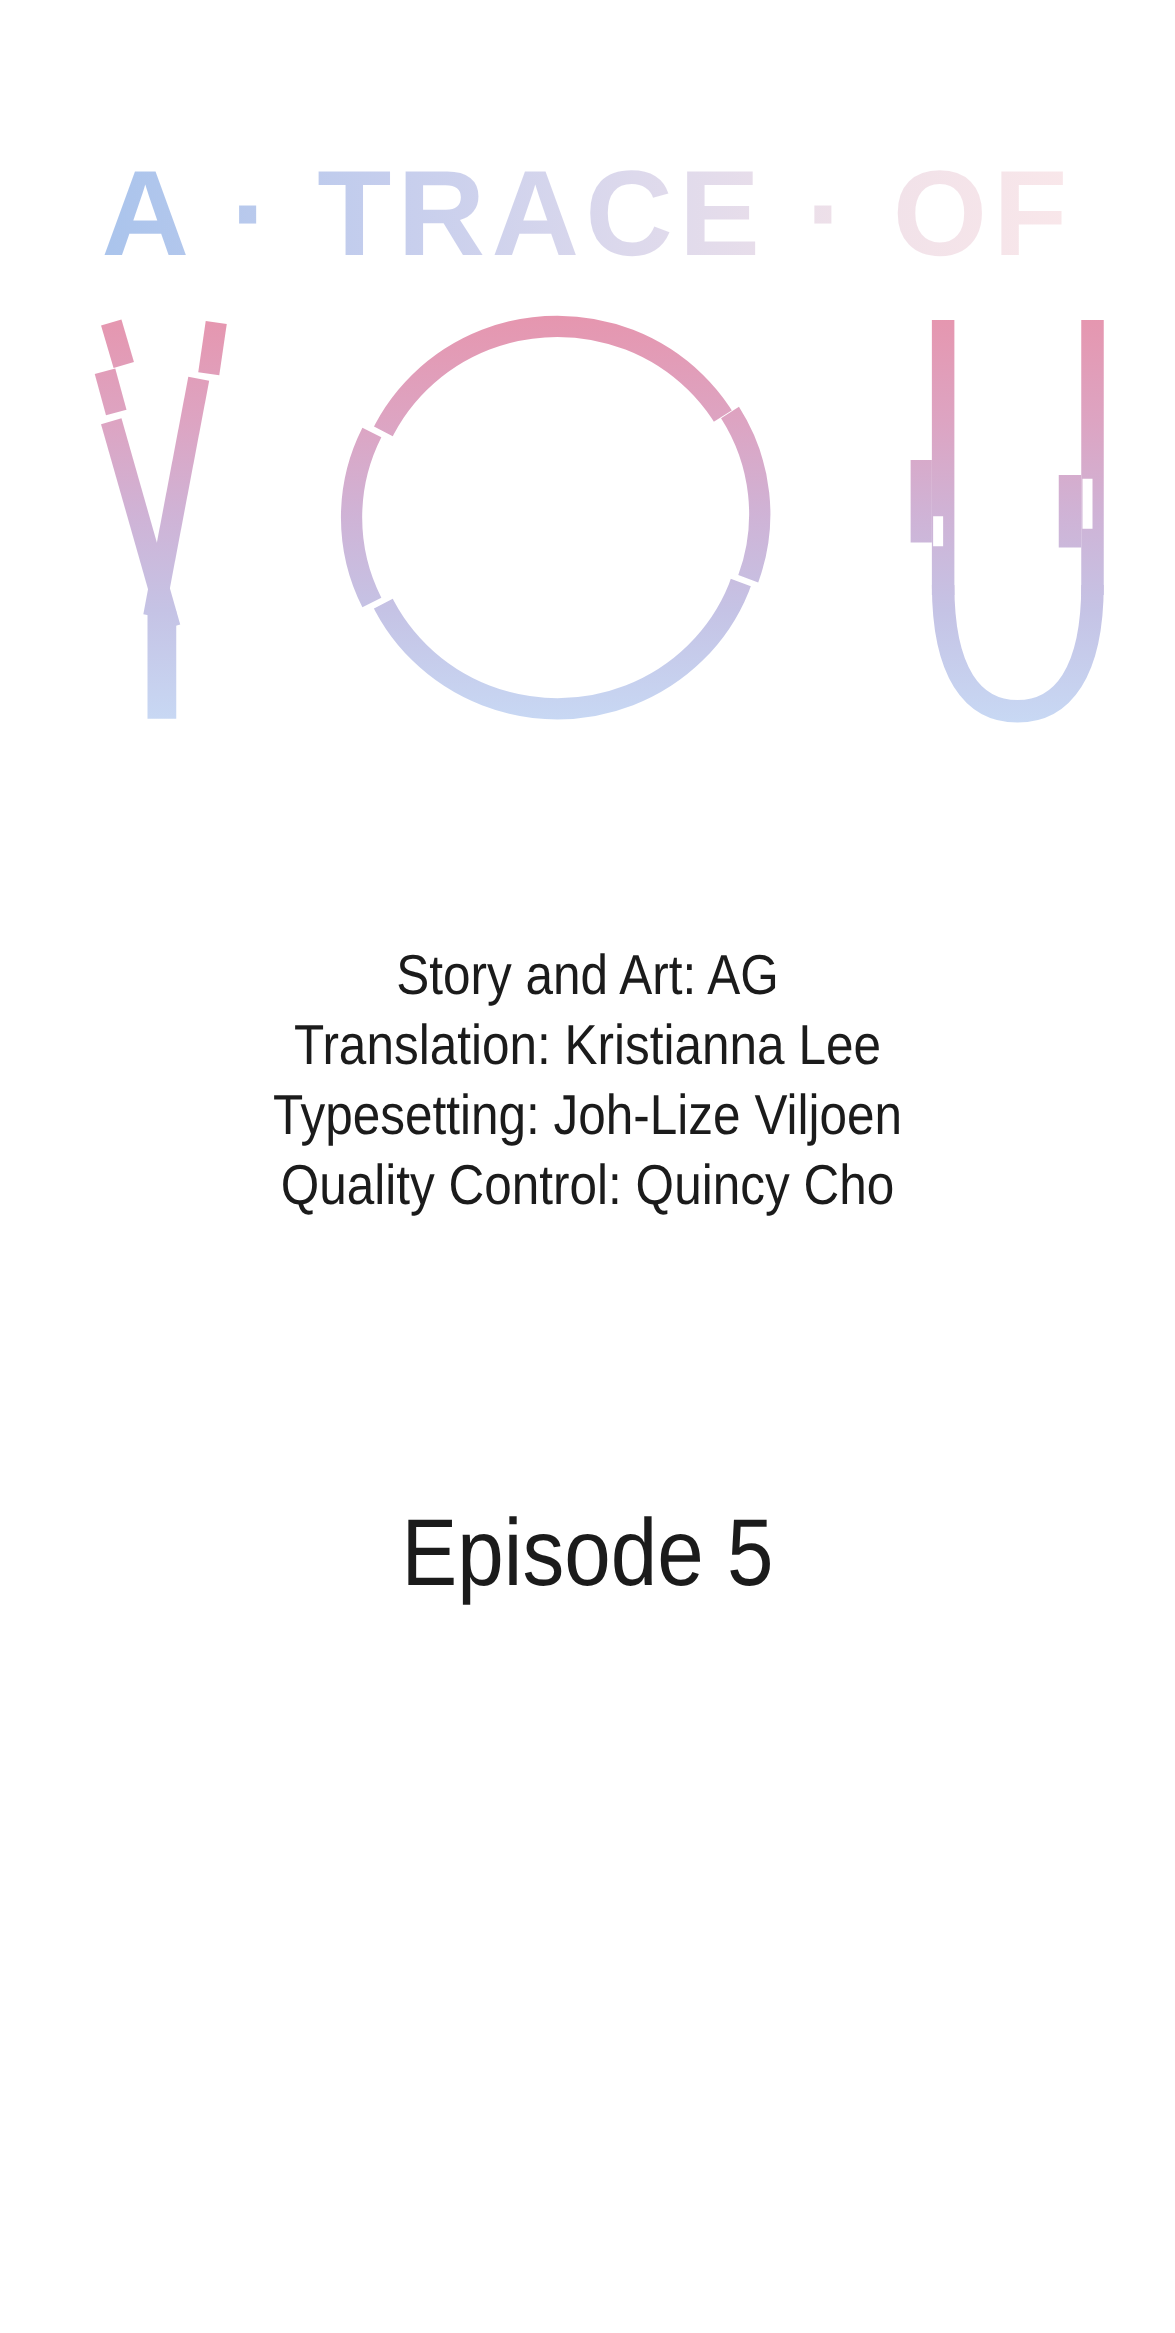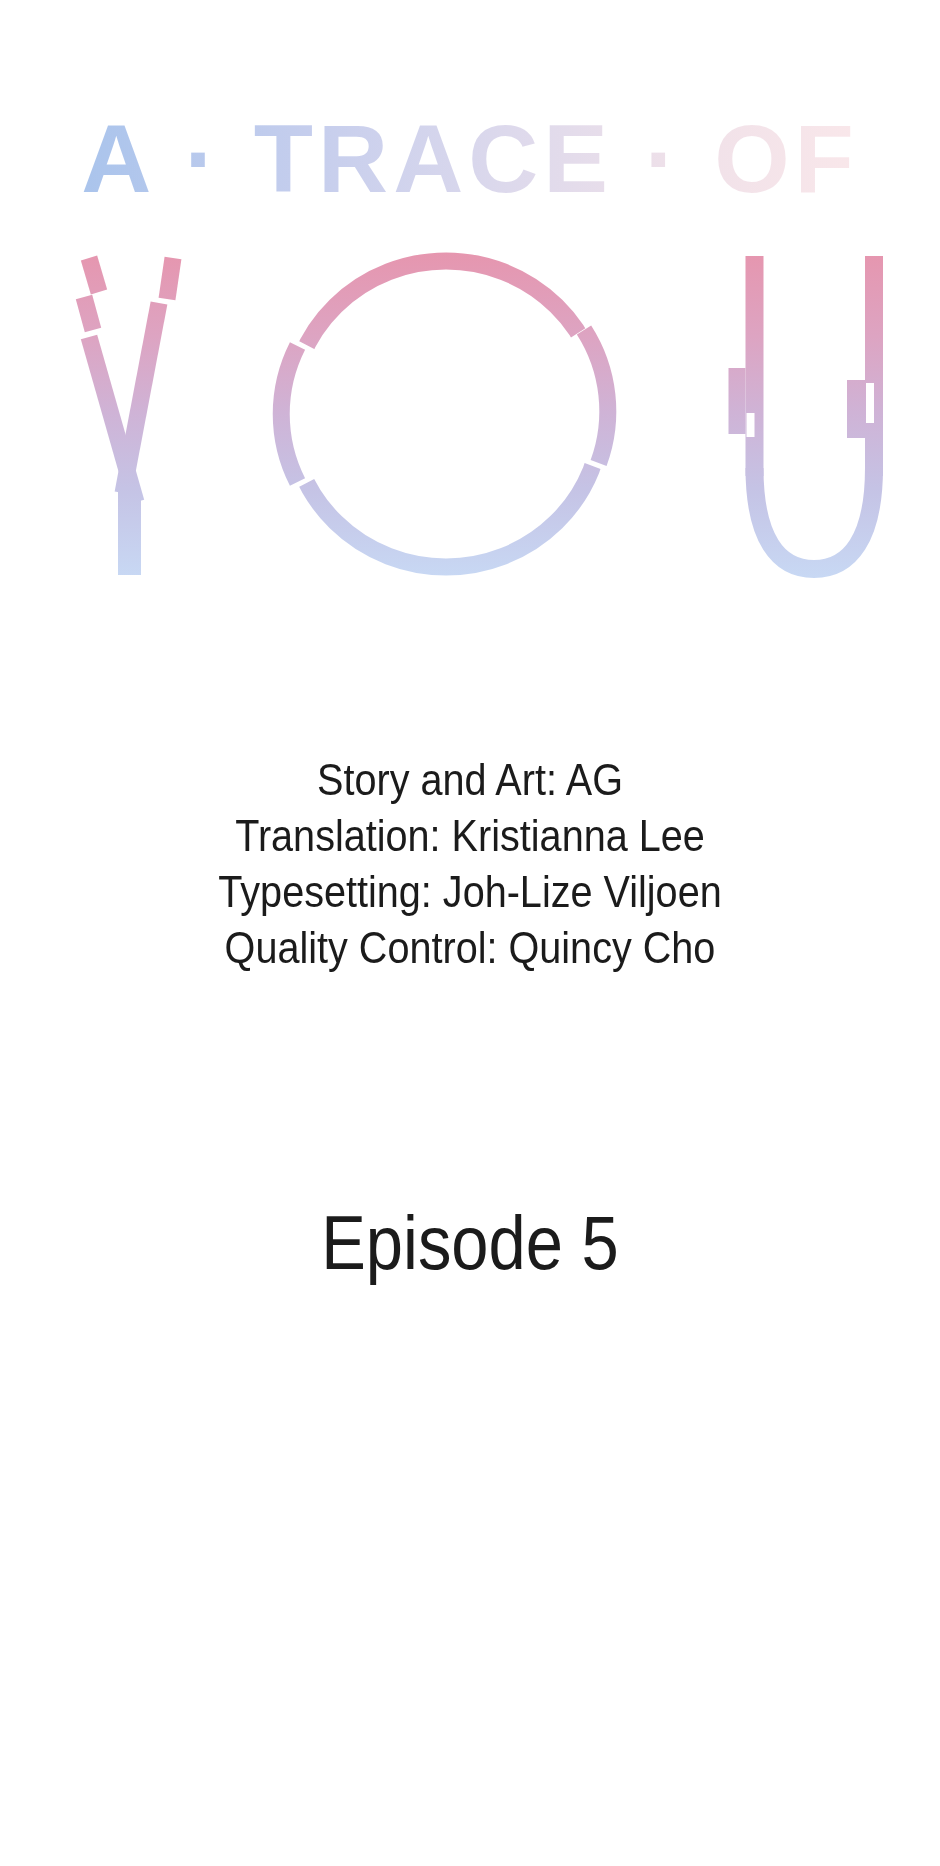--- a/index.html
+++ b/index.html
@@ -16,21 +16,21 @@
 
   
   .title-row {
     position: absolute;
     top: 103px;
     left: 0;
     width: 100%;
     text-align: center;
   }
   .title-text {
-    margin: 0;
+    margin: 12px;
     display: inline-block;
     font-size: 97px;
     font-weight: 700;
     letter-spacing: 5px;
     white-space: pre;
     background: linear-gradient(90deg,
       var(--title-gradient-0, #aac4ec) 0%,
       var(--title-gradient-1, #c6ceed) 30%,
       var(--title-gradient-2, #ddd9ec) 55%,
       var(--title-gradient-3, #f0e1e9) 78%,

